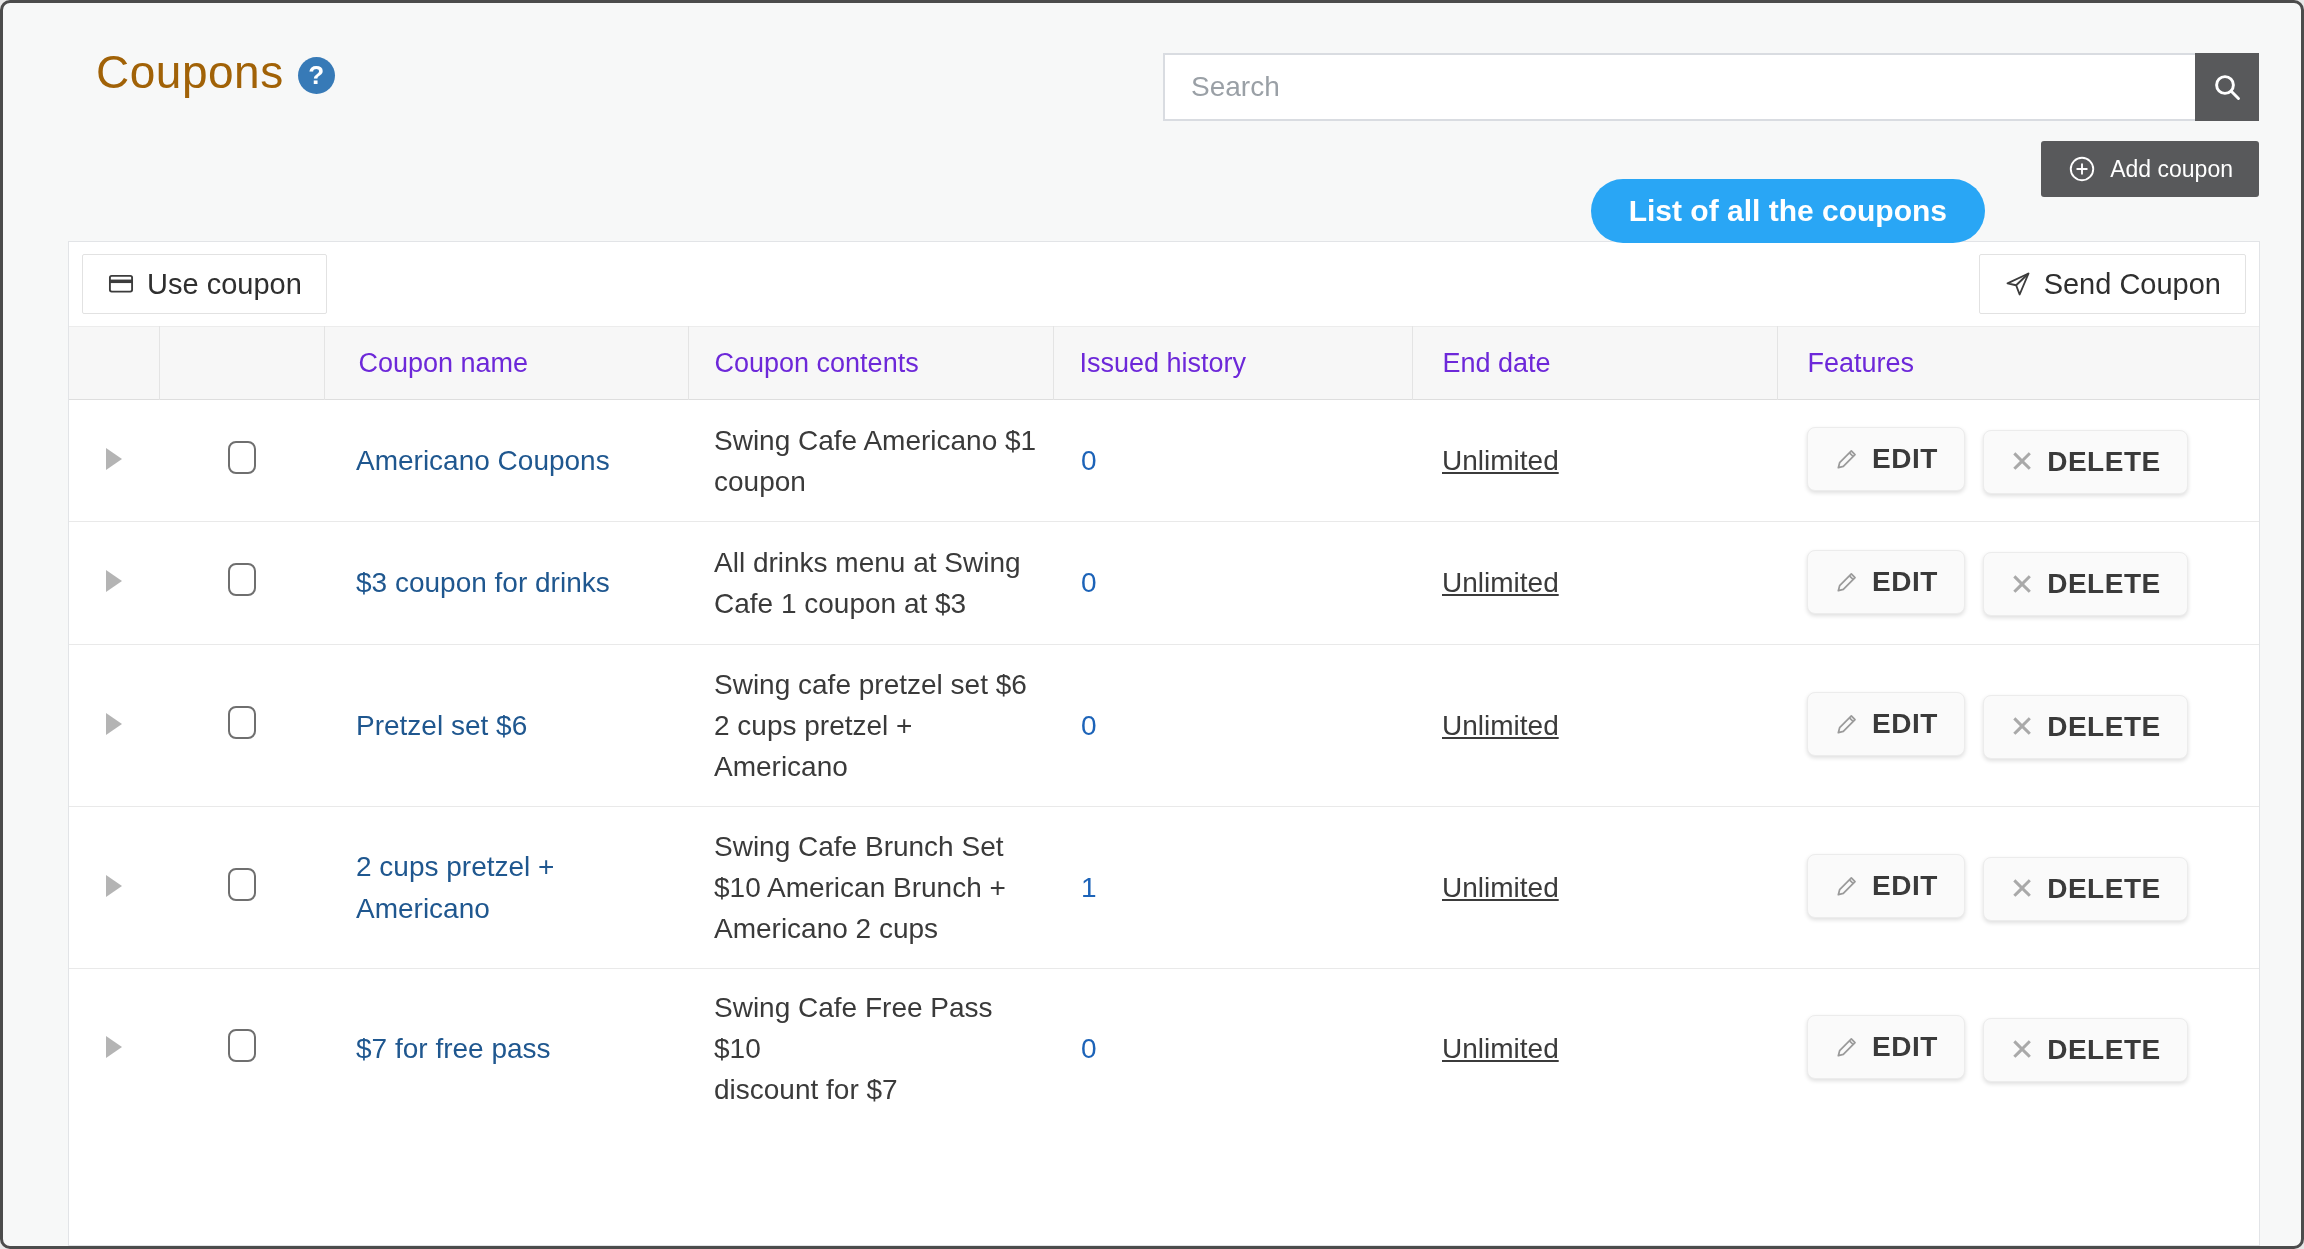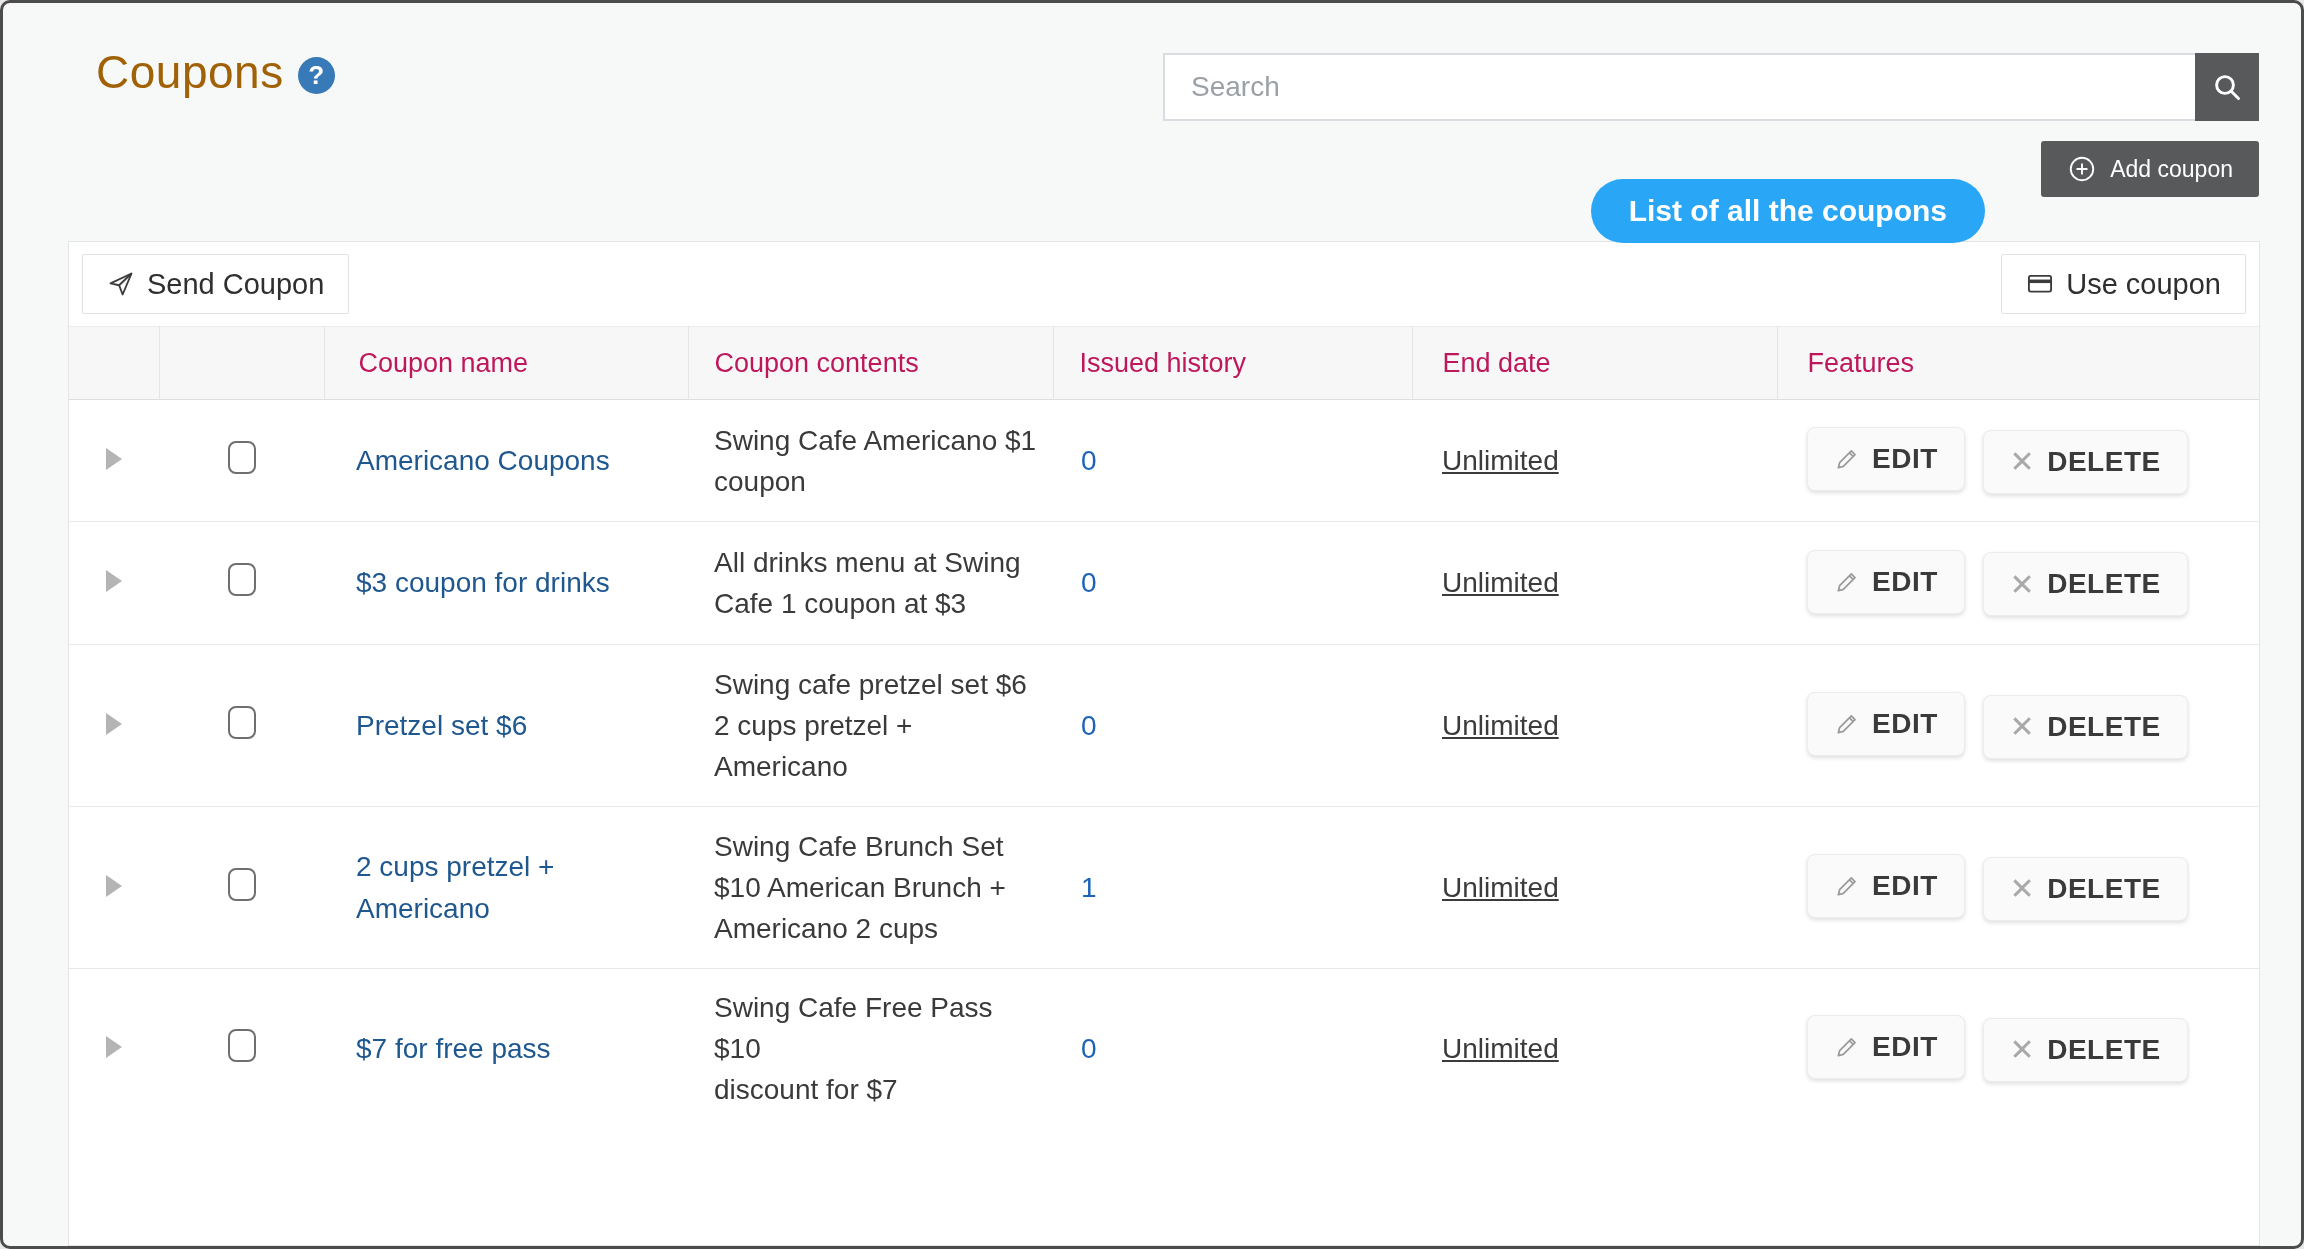--- a/index.html
+++ b/index.html
@@ -27,21 +27,21 @@
   
   .panel{position:absolute;left:65px;right:41px;top:238px;bottom:0;background:#fff;
          border:1px solid #e2e4e7;box-sizing:border-box;}
   .toolbar{height:84px;display:flex;align-items:center;justify-content:space-between;padding:0 13px;}
   .bar-btn{height:60px;background:#fff;border:1px solid #e2e2e2;border-radius:2px;display:flex;
            align-items:center;gap:12px;padding:0 24px;font-size:29px;color:#2f2f2f;cursor:pointer;
            font-family:"Liberation Sans",sans-serif;}
   
   table{width:100%;border-collapse:collapse;table-layout:fixed;}
   thead tr{background:#f7f7f7;border-top:1px solid #ececec;border-bottom:1px solid #dedede;}
-  th{height:70px;font-weight:normal;font-size:27px;color:#be185d;text-align:left;
+  th{height:70px;font-weight:normal;font-size:27px;color:#6d28d9;text-align:left;
      border-left:1px solid #e4e4e4;}
   th:first-child{border-left:none;}
   th.pad-name{padding-left:34px;} th.pad-sm{padding-left:26px;} th.pad-md{padding-left:30px;}
   tbody tr{border-bottom:1px solid #e9e9e9;}
   tbody tr:last-child{border-bottom:none;}
   td{vertical-align:middle;font-size:28px;color:#3b3b3b;}
   .col-expand{text-align:center;}
   .tri{display:inline-block;width:0;height:0;border-top:11px solid transparent;
        border-bottom:11px solid transparent;border-left:16px solid #b4b4b4;cursor:pointer;}
   .col-check{text-align:center;}
@@ -96,34 +96,34 @@
   <div class="tooltip-pill">
     <span>List of all the coupons</span>
   </div>
 
   <div class="panel">
 
     <div class="toolbar">
       <button class="bar-btn">
         <span>
           <svg width="28" height="28" viewBox="0 0 24 24">
+            <rect x="2.5" y="5" width="19" height="13.5" rx="1.5" fill="none" stroke="#3c3c3c" stroke-width="1.6"></rect>
+            <rect x="2.5" y="8.2" width="19" height="3" fill="#3c3c3c"></rect>
+          </svg>
+        </span>
+        <span>Use coupon</span>
+      </button>
+      <button class="bar-btn">
+        <span>
+          <svg width="28" height="28" viewBox="0 0 24 24">
             <path d="M3 11.4 L21 3 L13.4 21 L10.4 13.1 Z" fill="none" stroke="#3c3c3c" stroke-width="1.6" stroke-linejoin="round"></path>
             <path d="M10.4 13.1 L21 3" fill="none" stroke="#3c3c3c" stroke-width="1.6"></path>
           </svg>
         </span>
         <span>Send Coupon</span>
-      </button>
-      <button class="bar-btn">
-        <span>
-          <svg width="28" height="28" viewBox="0 0 24 24">
-            <rect x="2.5" y="5" width="19" height="13.5" rx="1.5" fill="none" stroke="#3c3c3c" stroke-width="1.6"></rect>
-            <rect x="2.5" y="8.2" width="19" height="3" fill="#3c3c3c"></rect>
-          </svg>
-        </span>
-        <span>Use coupon</span>
       </button>
     </div>
 
     <table>
       <colgroup>
         <col style="width:90px">
           <col style="width:165px">
           <col style="width:364px">
         <col style="width:365px">
           <col style="width:359px">

